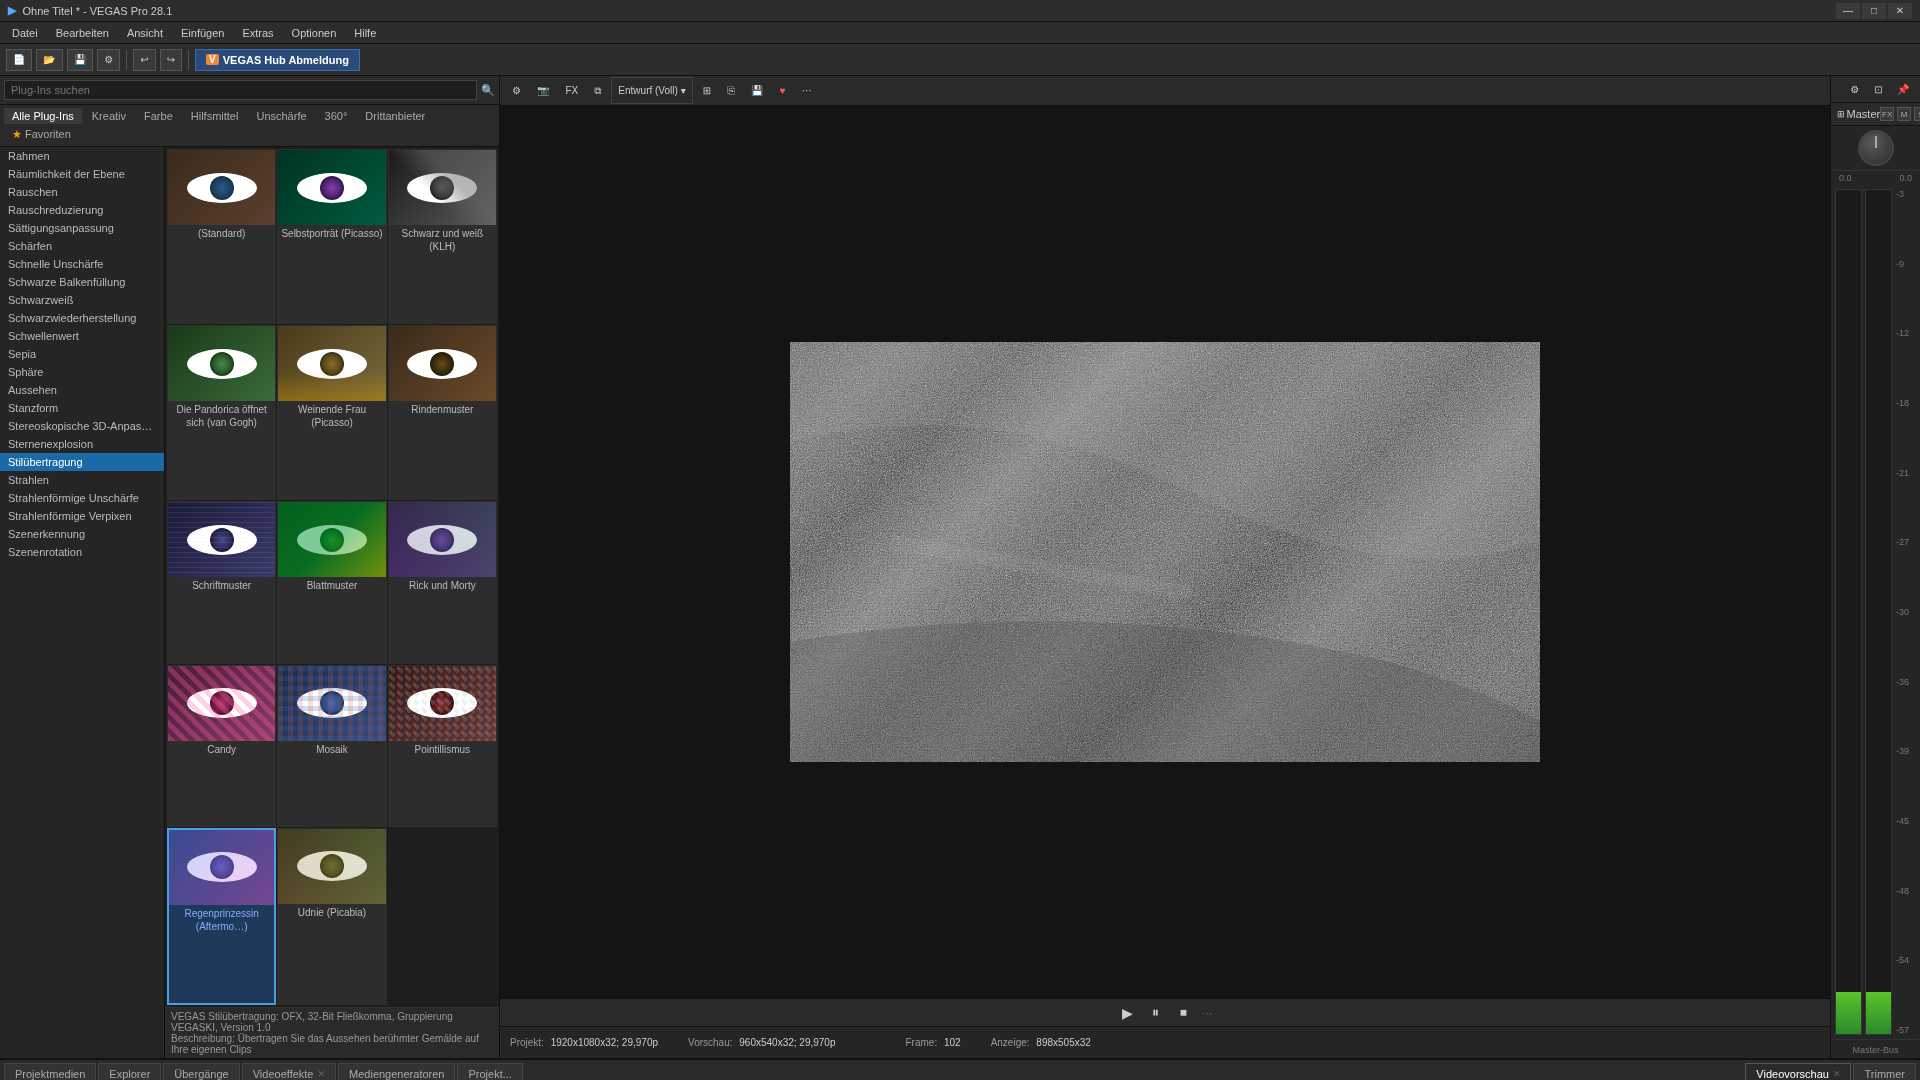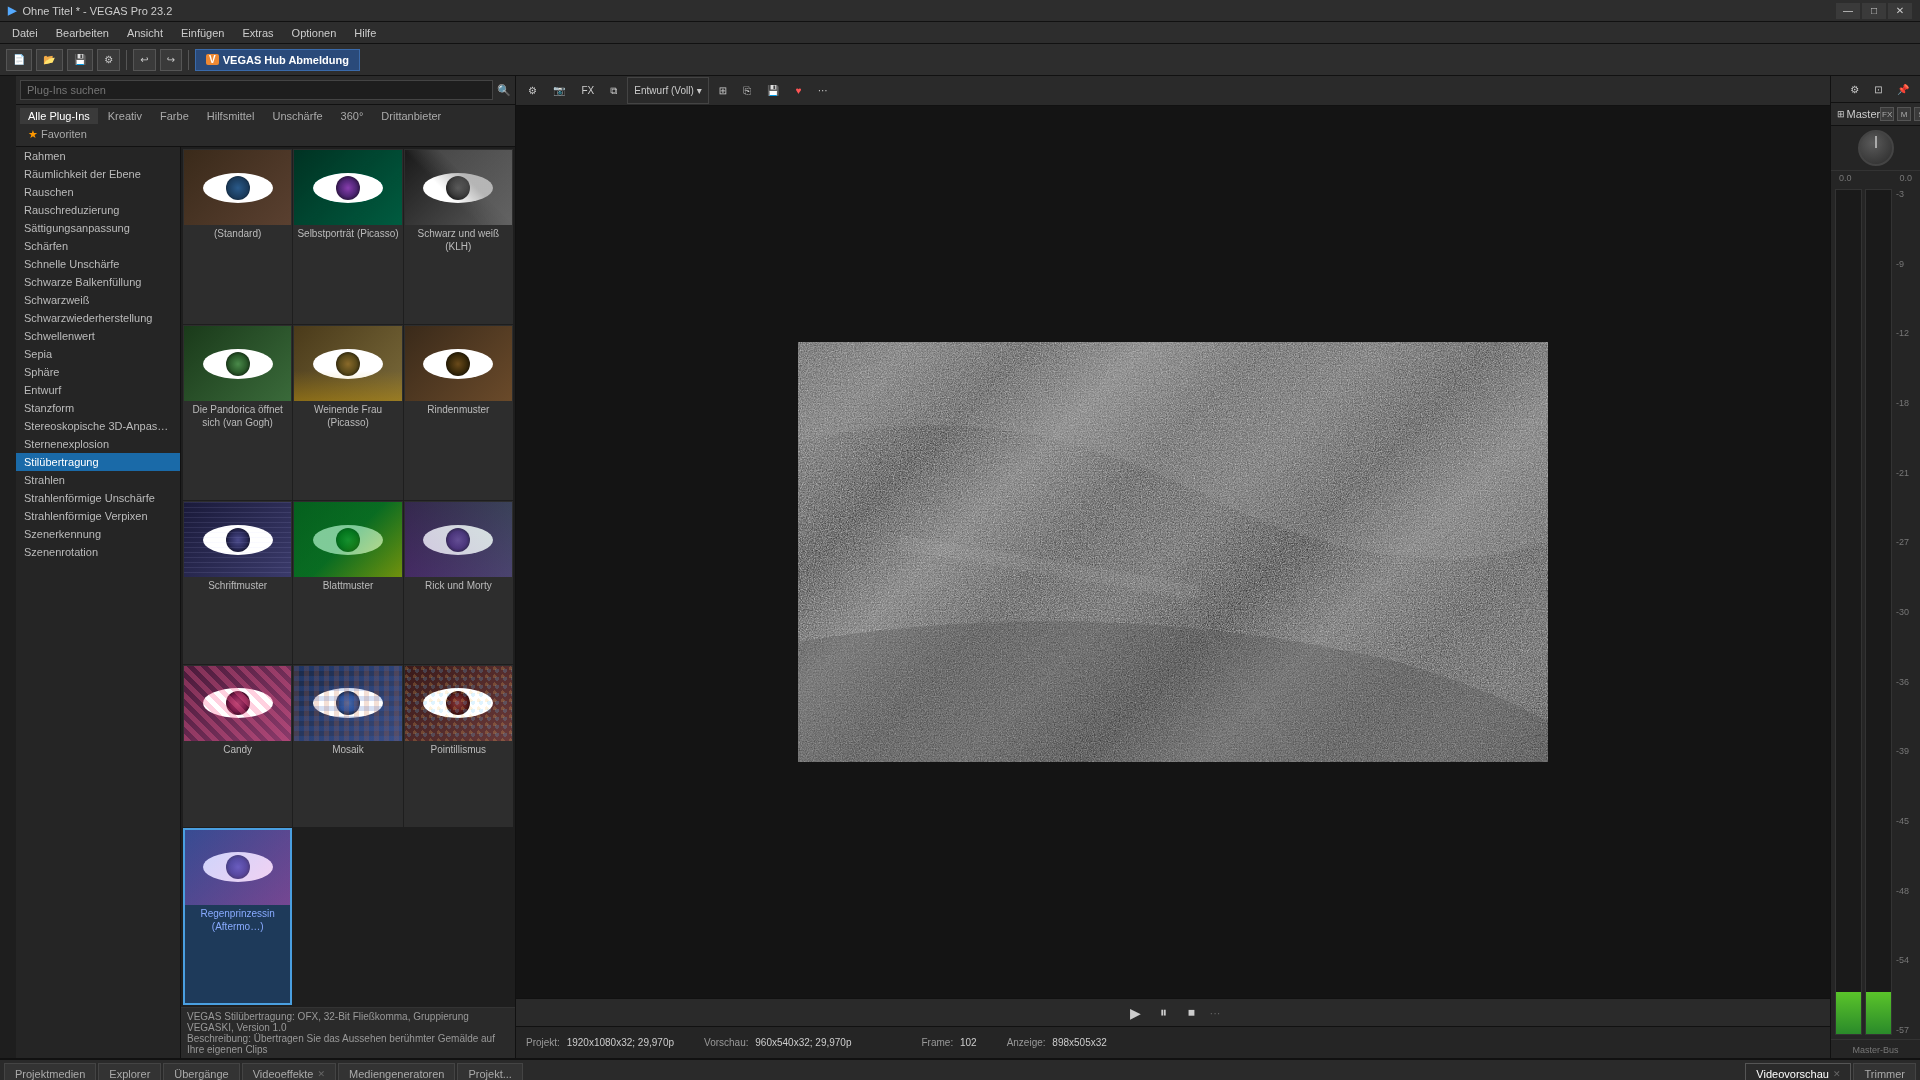--- a/index.html
+++ b/index.html
@@ -82,21 +82,20 @@
       cursor: pointer;
       height: 22px;
       display: flex; align-items: center; gap: 4px;
       font-weight: bold;
     }
 
     
     #main-layout {
       display: flex;
       height: calc(1080px - 22px - 22px - 32px - 22px);
-      margin-left: 16px;
     }
 
     
     #left-panel {
       width: 500px;
       background: #252525;
       display: flex;
       flex-direction: column;
       border-right: 1px solid #111;
     }
@@ -488,21 +487,21 @@
       position: absolute; inset: 0;
       background: linear-gradient(135deg, rgba(100,150,255,0.4), rgba(255,100,200,0.3));
     }
   </style>
 </head>
 <body>
 
 <div id="title-bar">
   <div id="title-bar-left">
     <span style="color:#5af;font-weight:bold;">▶</span>
-    <span>Ohne Titel * - VEGAS Pro 23.2</span>
+    <span>Ohne Titel * - VEGAS Pro 28.1</span>
   </div>
   <div id="title-bar-right">
     <button class="title-btn">—</button>
     <button class="title-btn">□</button>
     <button class="title-btn close">✕</button>
   </div>
 </div>
 
 <div id="menu-bar">
   <div class="menu-item">Datei</div>
@@ -558,21 +557,21 @@
         <div class="plugin-list-item">Rauschreduzierung</div>
         <div class="plugin-list-item">Sättigungsanpassung</div>
         <div class="plugin-list-item">Schärfen</div>
         <div class="plugin-list-item">Schnelle Unschärfe</div>
         <div class="plugin-list-item">Schwarze Balkenfüllung</div>
         <div class="plugin-list-item">Schwarzweiß</div>
         <div class="plugin-list-item">Schwarzwiederherstellung</div>
         <div class="plugin-list-item">Schwellenwert</div>
         <div class="plugin-list-item">Sepia</div>
         <div class="plugin-list-item">Sphäre</div>
-        <div class="plugin-list-item">Entwurf</div>
+        <div class="plugin-list-item">Aussehen</div>
         <div class="plugin-list-item">Stanzform</div>
         <div class="plugin-list-item">Stereoskopische 3D-Anpassung</div>
         <div class="plugin-list-item">Sternenexplosion</div>
         <div class="plugin-list-item active">Stilübertragung</div>
         <div class="plugin-list-item">Strahlen</div>
         <div class="plugin-list-item">Strahlenförmige Unschärfe</div>
         <div class="plugin-list-item">Strahlenförmige Verpixen</div>
         <div class="plugin-list-item">Szenerkennung</div>
         <div class="plugin-list-item">Szenenrotation</div>
       </div>
@@ -715,20 +714,31 @@
           <div class="plugin-thumb effect-regenprinzessin selected" style="border:2px solid #4a9fe0;background:#1e3a5a;">
             <div class="thumb-img">
               <div class="eye-base" style="background:linear-gradient(135deg,#1a1a4a,#3a3a7a);">
                 <div class="eye-shape">
                     <div class="eye-iris" style="background:radial-gradient(circle,#4a4aaa,#2a2a7a,#000);"></div>
                   </div>
                 <div class="thumb-overlay" style="position:absolute;inset:0;background:linear-gradient(135deg,rgba(100,150,255,0.4),rgba(255,100,200,0.3));"></div>
               </div>
             </div>
             <div class="thumb-label" style="color:#8af;">Regenprinzessin (Aftermo…)</div>
+          </div>
+          <div class="plugin-thumb effect-udnie">
+            <div class="thumb-img">
+              <div class="eye-base" style="background:linear-gradient(135deg,#2a2a1a,#5a5a3a);">
+                <div class="eye-shape">
+                    <div class="eye-iris" style="background:radial-gradient(circle,#6a6a3a,#4a4a1a,#000);"></div>
+                  </div>
+                <div style="position:absolute;inset:0;background:linear-gradient(45deg,rgba(150,100,50,0.3),rgba(100,150,50,0.2));"></div>
+              </div>
+            </div>
+            <div class="thumb-label">Udnie (Picabia)</div>
           </div>
 
         </div>
 
         <div id="plugin-info">
           <div>VEGAS Stilübertragung: OFX, 32-Bit Fließkomma, Gruppierung VEGASKI, Version 1.0</div>
           <div>Beschreibung: Übertragen Sie das Aussehen berühmter Gemälde auf Ihre eigenen Clips</div>
         </div>
       </div>
 

